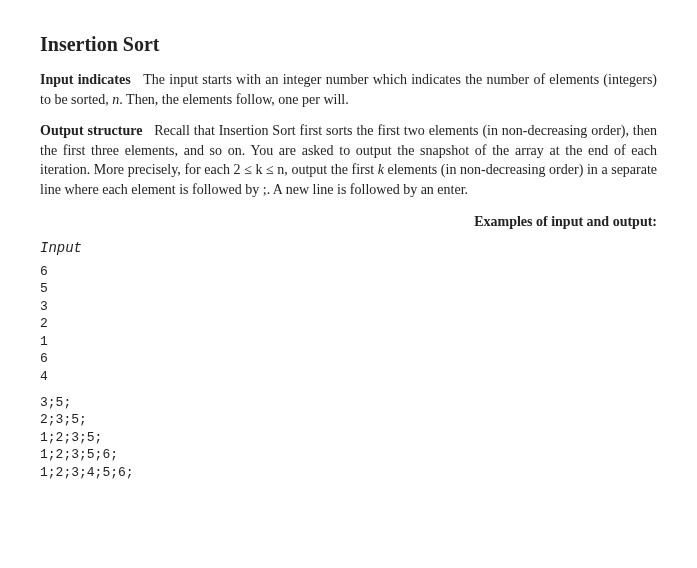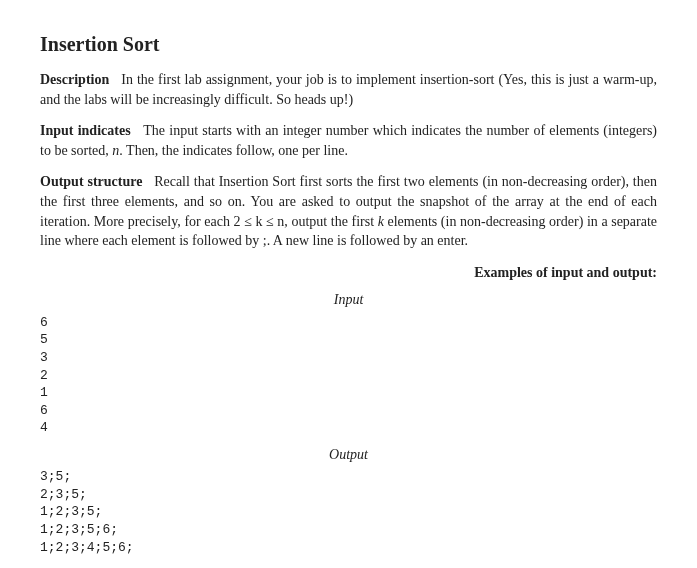--- a/index.html
+++ b/index.html
@@ -27,21 +27,22 @@
 }
 .run-in {
   font-weight: bold;
 }
 .italic {
   font-style: italic;
 }
 .block-label {
   font-style: italic;
   margin: 6px 0 4px 0;
-  text-align: center;
+  text-align: left;
+  font-family: Liberation Mono, monospace;
 }
 pre {
   font-family: "Courier New", Courier, monospace;
   font-size: 13px;
   margin: 2px 0 8px 0;
   line-height: 1.35;
   text-align: left;
   white-space: pre;
 }
 .heading {
@@ -49,43 +50,39 @@
   margin: 8px 0 8px 0;
   text-align: right;
 }
 </style>
 </head>
 <body>
 <div class="page">
 
 <h1>Insertion Sort</h1>
 
-<p class="para">
-<span class="run-in">Description</span>&nbsp;&nbsp;&nbsp;<span>In the first lab assignment, your job is to implement insertion-sort (Yes, this is just a warm-up, and the labs will be increasingly difficult. So heads up!)</span>
-</p>
 
 <p class="para">
-<span class="run-in">Input indicates</span>&nbsp;&nbsp;&nbsp;<span>The input starts with an integer number which indicates the number of elements (integers) to be sorted,</span> <span class="italic">n</span><span>. Then, the indicates follow, one per line.</span>
+<span class="run-in">Input indicates</span>&nbsp;&nbsp;&nbsp;<span>The input starts with an integer number which indicates the number of elements (integers) to be sorted,</span> <span class="italic">n</span><span>. Then, the elements follow, one per will.</span>
 </p>
 
 <p class="para">
 <span class="run-in">Output structure</span>&nbsp;&nbsp;&nbsp;<span>Recall that Insertion Sort first sorts the first two elements (in non-decreasing order), then the first three elements, and so on. You are asked to output the snapshot of the array at the end of each iteration. More precisely, for each</span> <span>2 ≤ k ≤ n</span><span>, output the first</span> <span class="italic">k</span> <span>elements (in non-decreasing order) in a separate line where each element is followed by ;. A new line is followed by an enter.</span>
 </p>
 
 <div class="heading">Examples of input and output:</div>
 
 <div class="block-label">Input</div>
 <pre>6
 5
 3
 2
 1
 6
 4</pre>
 
-<div class="block-label">Output</div>
 <pre>3;5;
 2;3;5;
 1;2;3;5;
 1;2;3;5;6;
 1;2;3;4;5;6;</pre>
 
 </div>
 
 </body></html>

